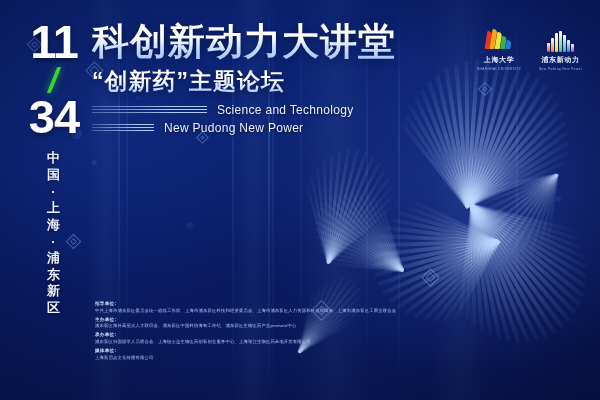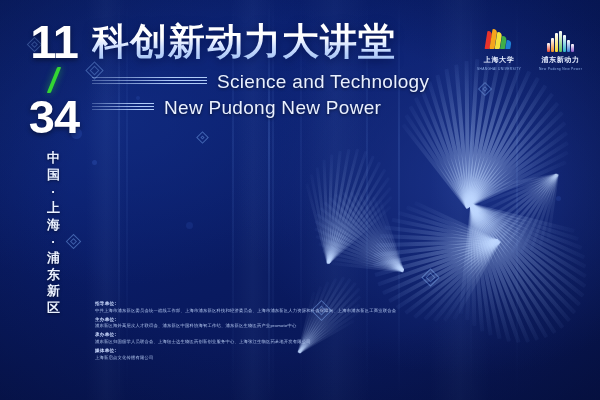--- a/index.html
+++ b/index.html
@@ -62,21 +62,21 @@
     background:repeating-linear-gradient(to bottom,
       rgba(185,212,255,.95) 0px,rgba(185,212,255,.95) 1px,
       rgba(185,212,255,0) 1px,rgba(185,212,255,0) 3px);
   }
   .enbar.b1{width:115px;
     -webkit-mask-image:linear-gradient(to right,rgba(0,0,0,.35),#000 70%);
             mask-image:linear-gradient(to right,rgba(0,0,0,.35),#000 70%);}
   .enbar.b2{width:62px;
     -webkit-mask-image:linear-gradient(to right,rgba(0,0,0,.3),#000 75%);
             mask-image:linear-gradient(to right,rgba(0,0,0,.3),#000 75%);}
-  .en{font-size:19px;color:#e9f0ff;letter-spacing:.3px;white-space:nowrap;
+  .en{font-size:12px;color:#e9f0ff;letter-spacing:.3px;white-space:nowrap;
       text-shadow:0 1px 3px rgba(0,0,0,.55);}
 
   
   .logos{position:absolute;right:16px;top:30px;display:flex;gap:14px;align-items:flex-start;z-index:7;}
   .logo{text-align:center;}
   .lmark{height:22px;display:flex;align-items:flex-end;justify-content:center;gap:1px;}
   .sail{width:26px;height:20px;position:relative;}
   .sail s{position:absolute;bottom:3px;display:block;border-radius:1px 6px 1px 1px;transform:skewX(-9deg);}
   .bars{display:flex;align-items:flex-end;gap:1.5px;height:21px;}
   .bars s{width:2.5px;display:block;border-radius:1px;}
@@ -303,20 +303,21 @@
         <span>·</span>
         <span>浦</span>
         <span>东</span>
         <span>新</span>
         <span>区</span>
       </div>
   </div>
 
   <div class="head">
     <div class="t1">科创新动力大讲堂</div>
+    <div class="t2">“创新药”主题论坛</div>
 
     <div class="enrow r1">
       <span class="enbar b1"></span>
       <span class="en">Science and Technology</span>
     </div>
     <div class="enrow r2">
       <span class="enbar b2"></span>
       <span class="en">New Pudong New Power</span>
     </div>
   </div>

